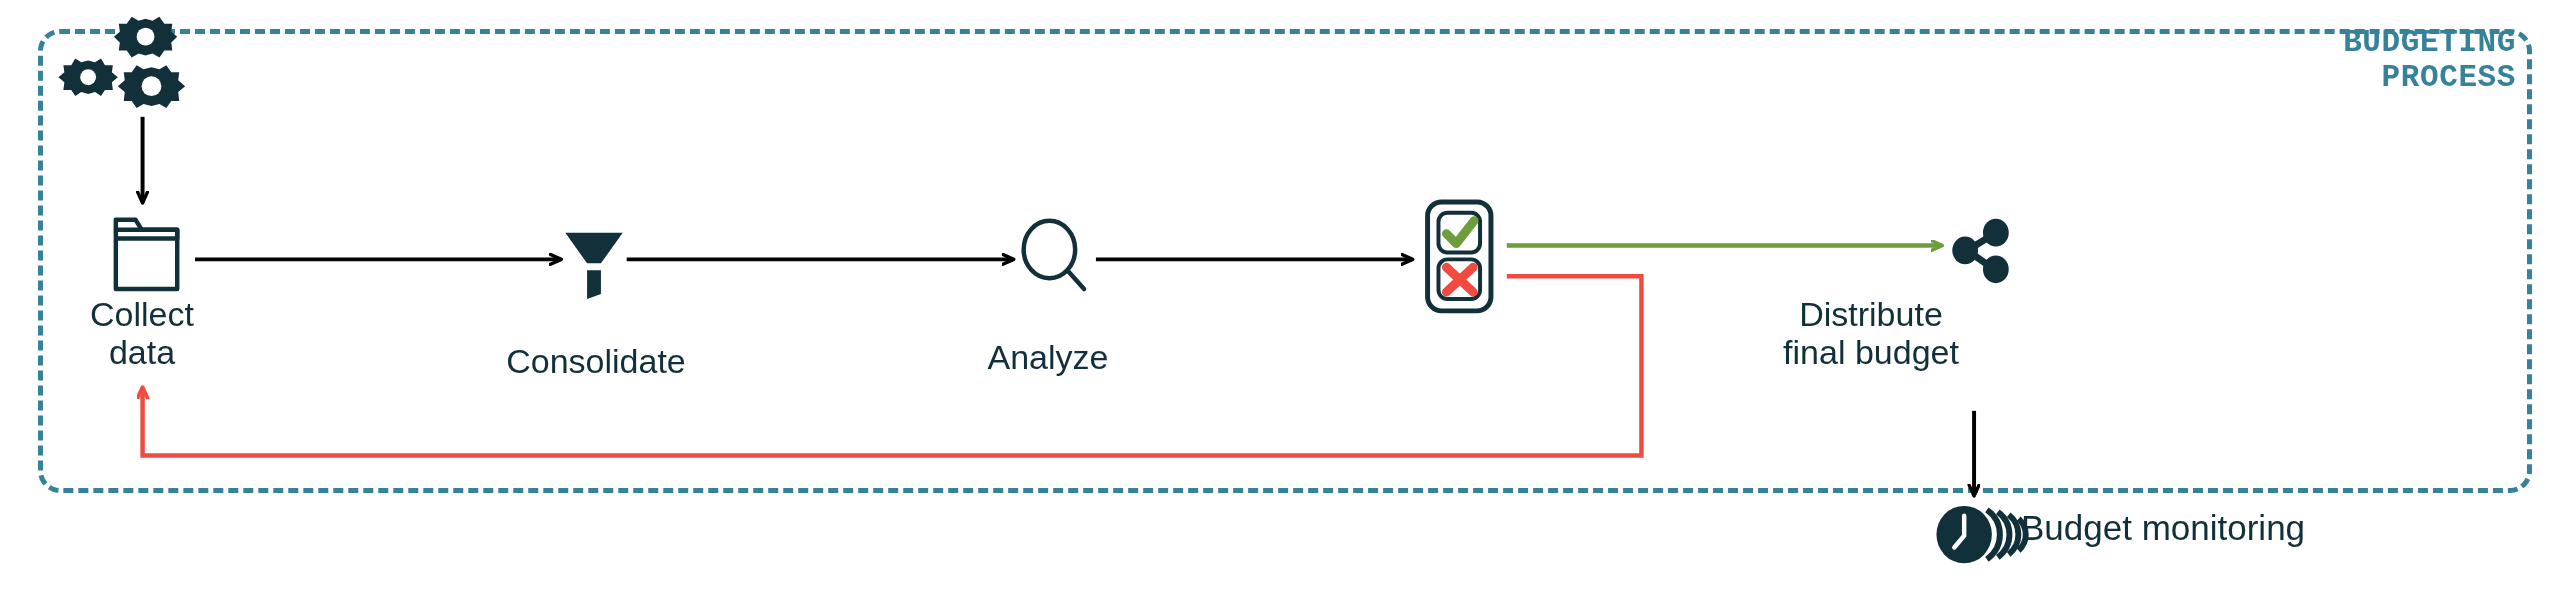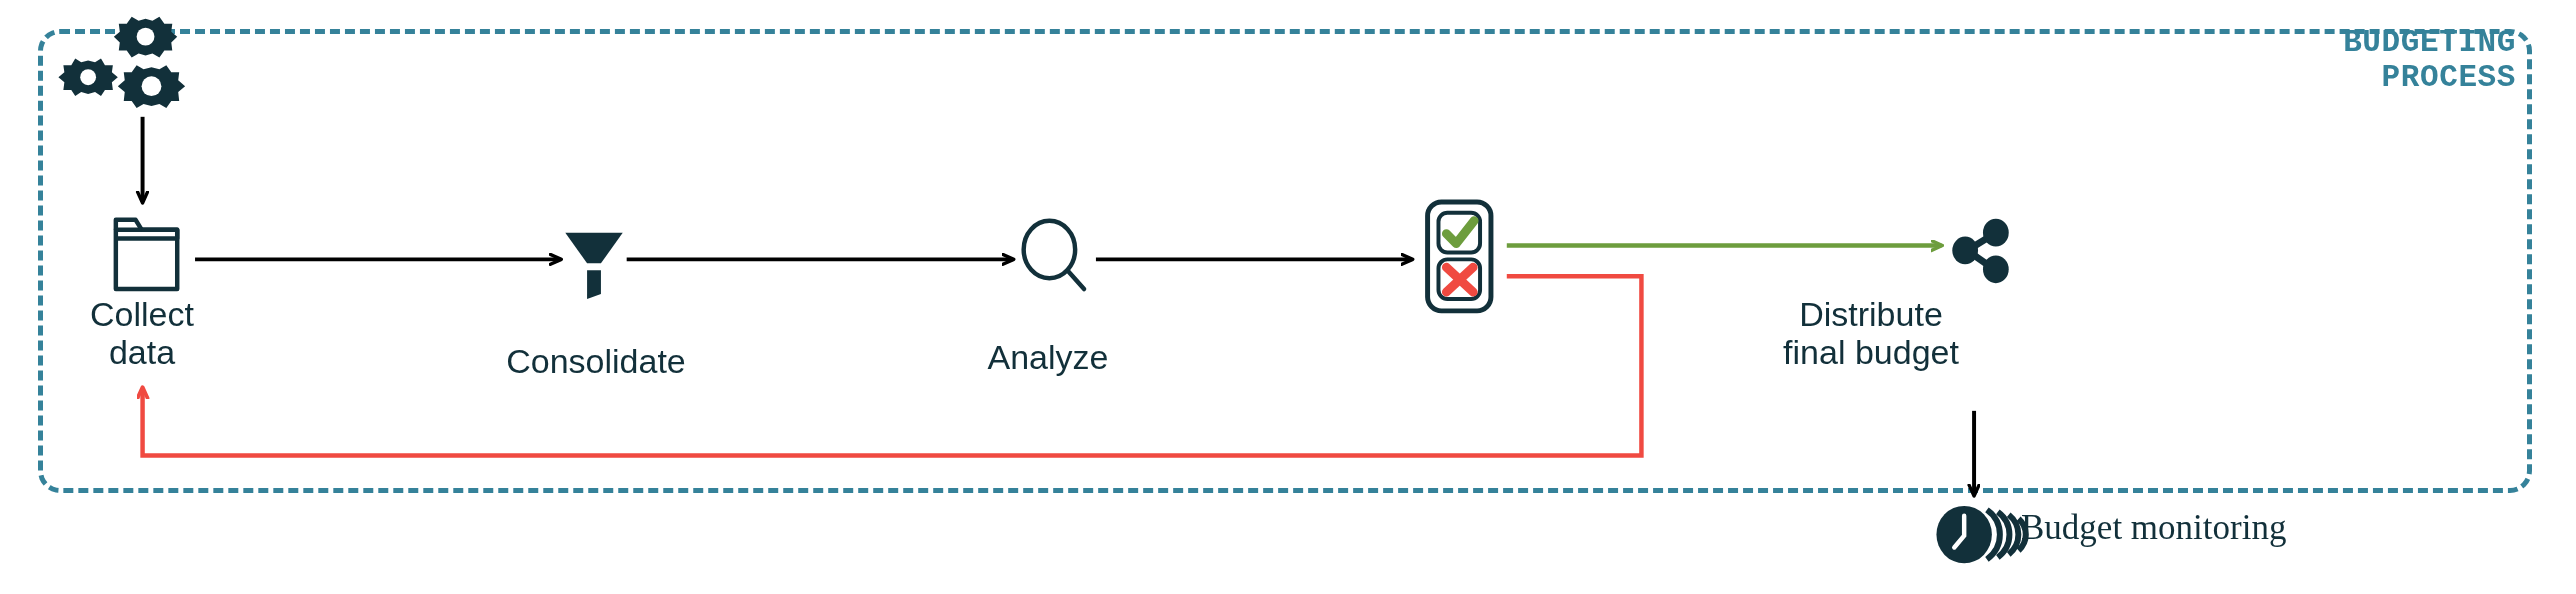--- a/index.html
+++ b/index.html
@@ -19,21 +19,21 @@
   .step-label{
     color:#12303a;font-size:34px;line-height:38px;text-align:center;
     font-family:"Liberation Sans","DejaVu Sans",sans-serif;font-weight:400;
   }
   #rules-label{
     left:196px;top:52px;color:#12303a;font-size:35px;
     font-family:"Liberation Sans","DejaVu Sans",sans-serif;white-space:nowrap;
   }
   #monitor-label{
     left:2021px;top:508px;color:#12303a;font-size:35px;
-    font-family:Liberation Serif, serif;white-space:nowrap;
+    font-family:Liberation Sans, sans-serif;white-space:nowrap;
   }
   svg{display:block;}
 </style>
 </head>
 <body>
 
 <div id="stage">
 
   <div id="process-box" class="abs"></div>
 

